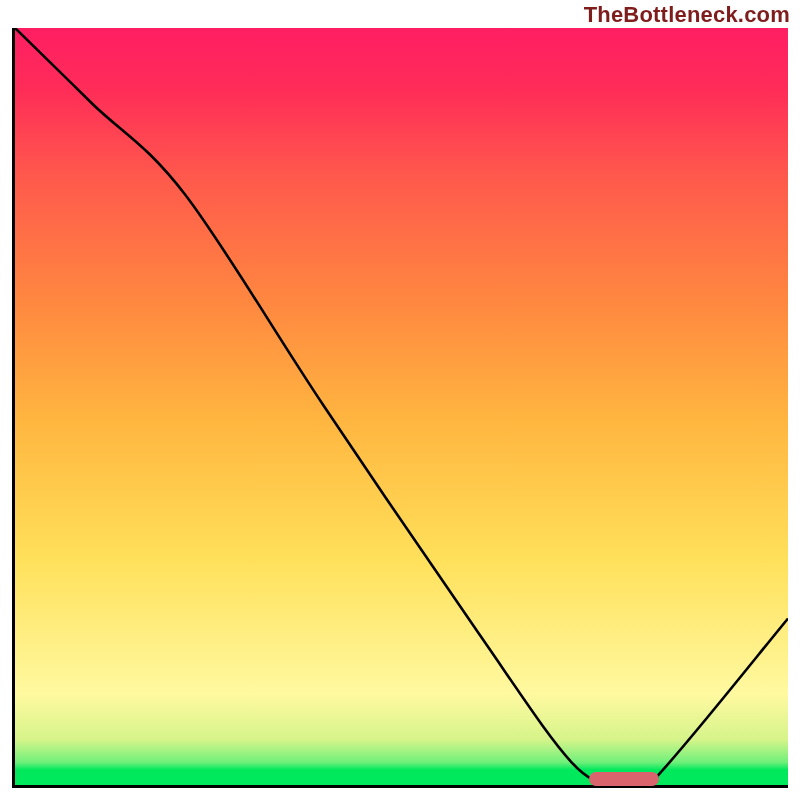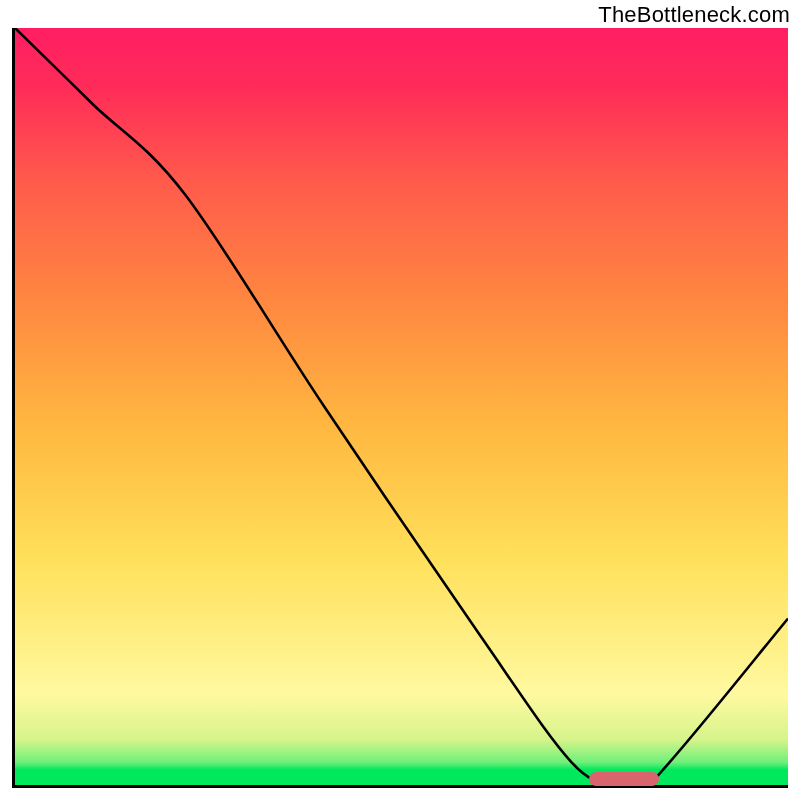--- a/index.html
+++ b/index.html
@@ -13,23 +13,23 @@
   }
   .frame {
     position: relative;
     width: 800px;
     height: 800px;
   }
   .attribution {
     position: absolute;
     top: 2px;
     right: 10px;
-    color: #000000;
+    color: #7f1d1d;
     font-size: 22px;
-    font-weight: 400;
+    font-weight: 700;
     letter-spacing: 0.2px;
   }
   .plot-area {
     position: absolute;
     left: 12px;
     top: 28px;
     width: 776px;
     height: 760px;
     border-left: 3px solid #000;
     border-bottom: 3px solid #000;

